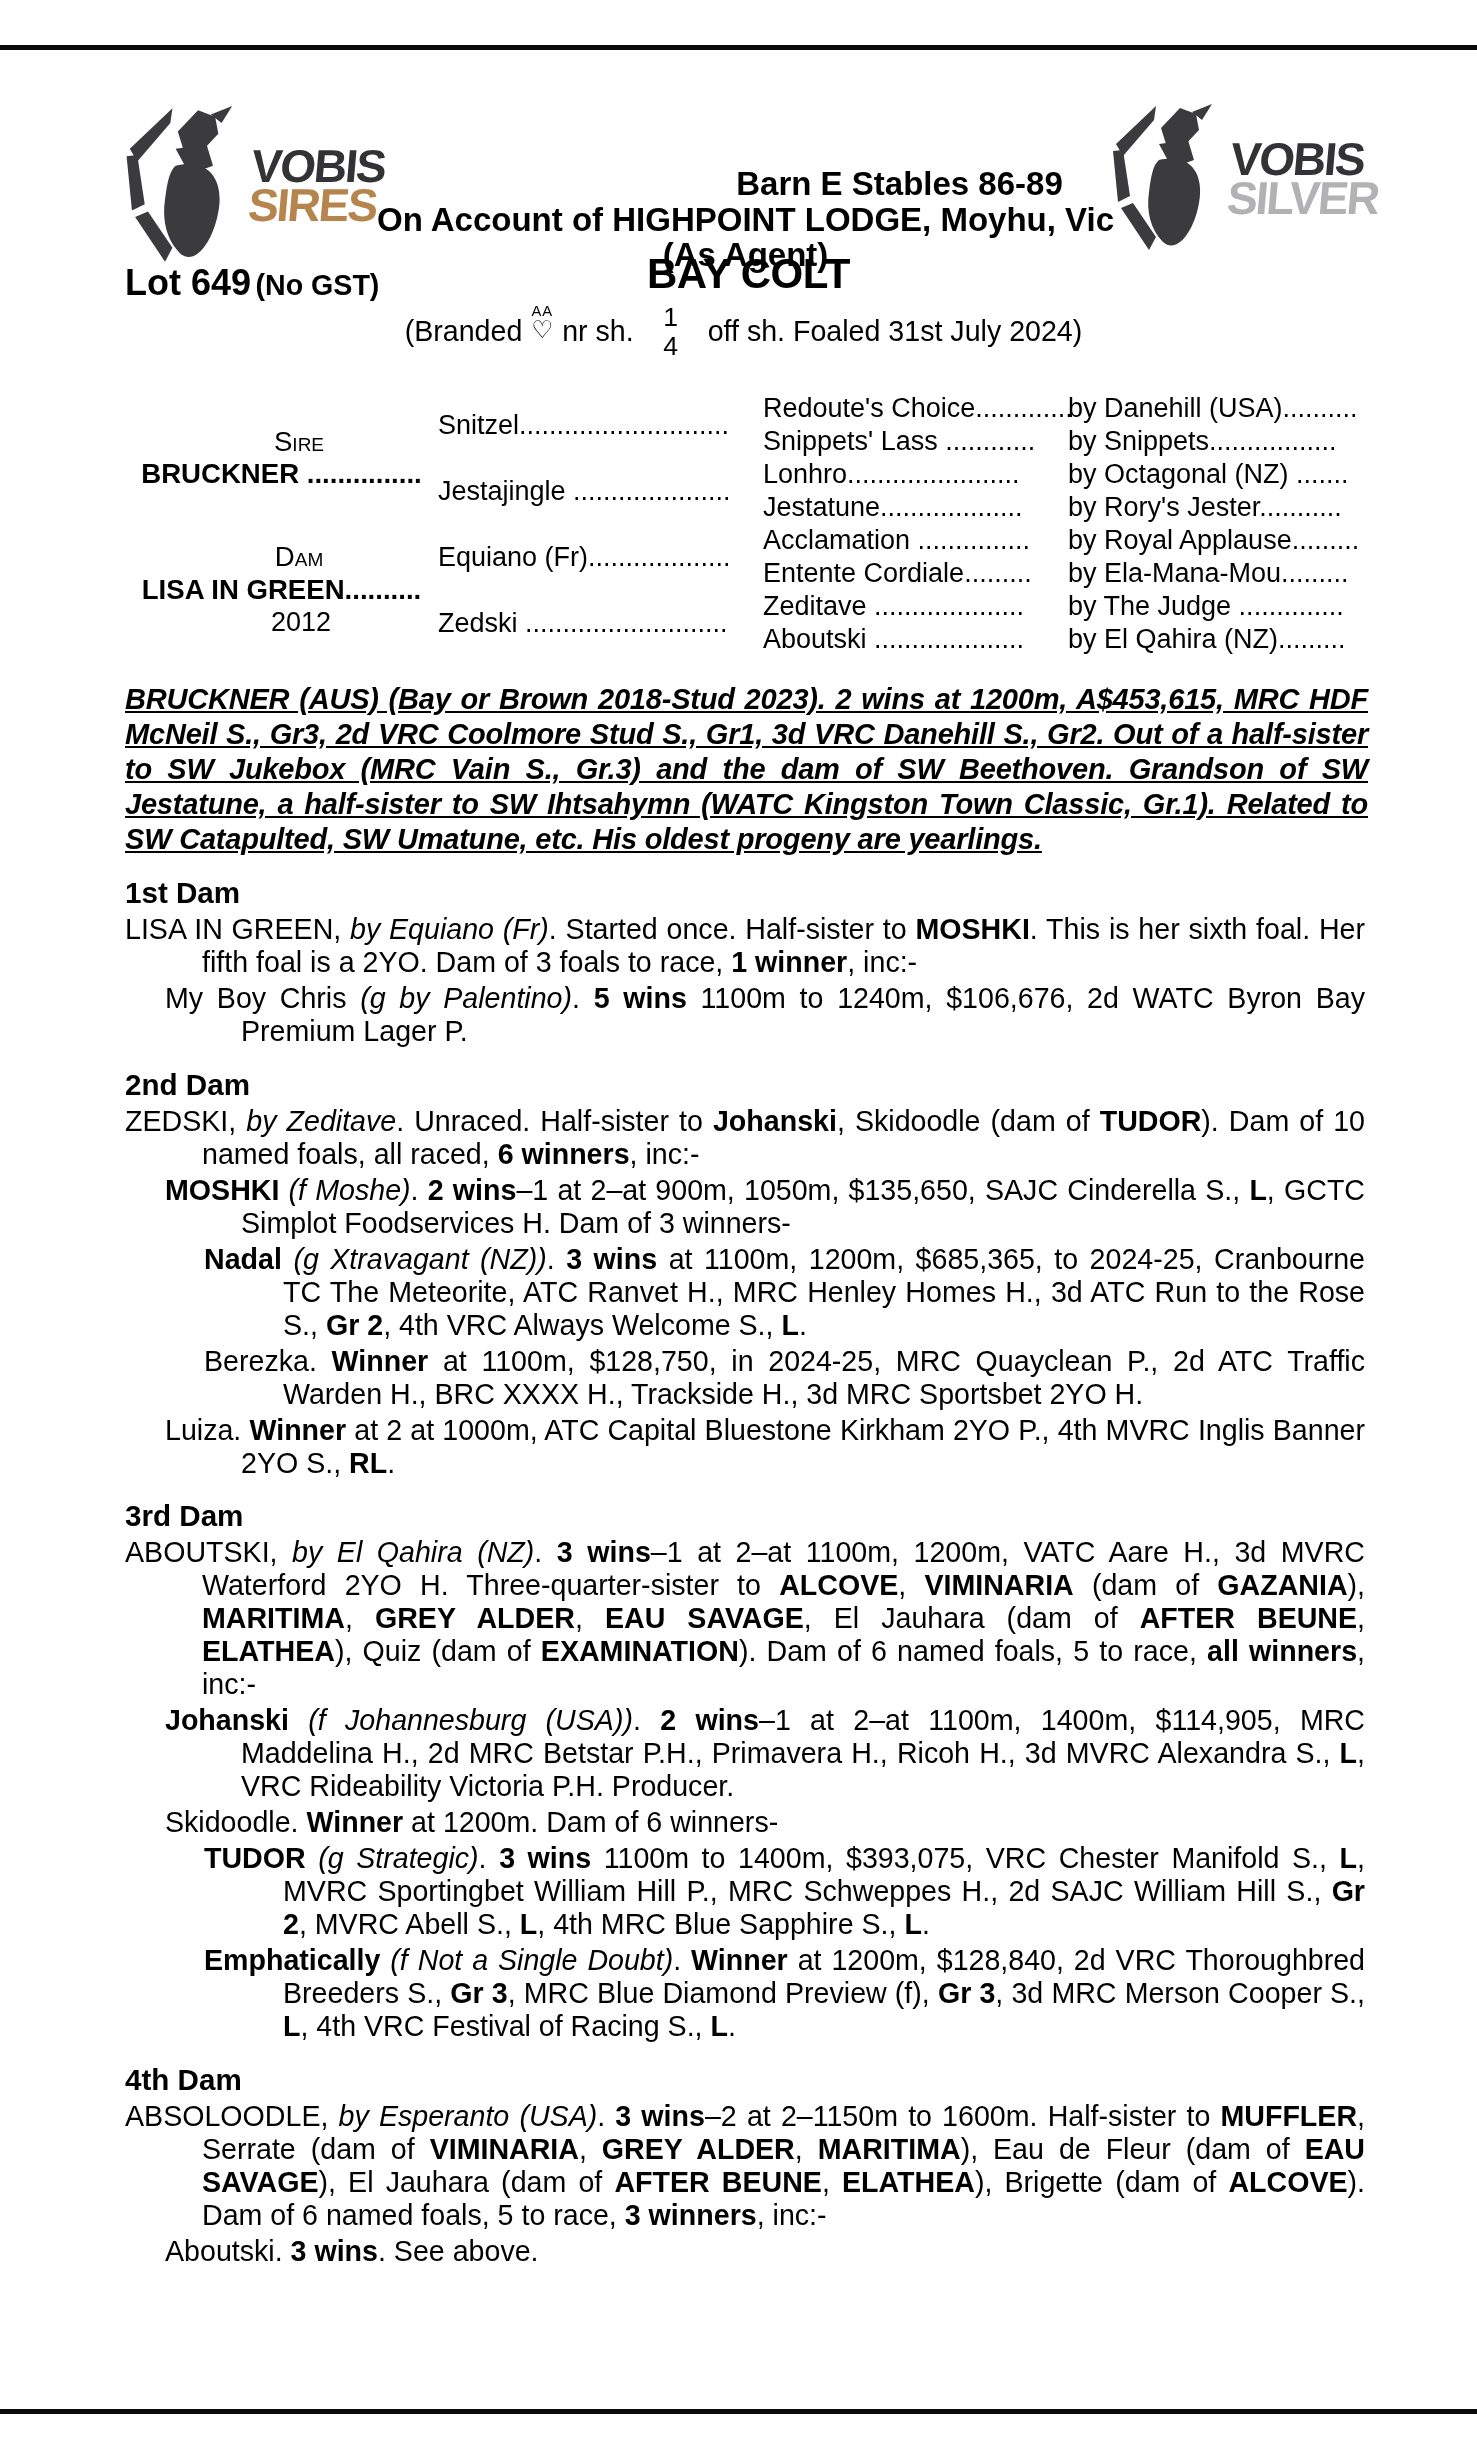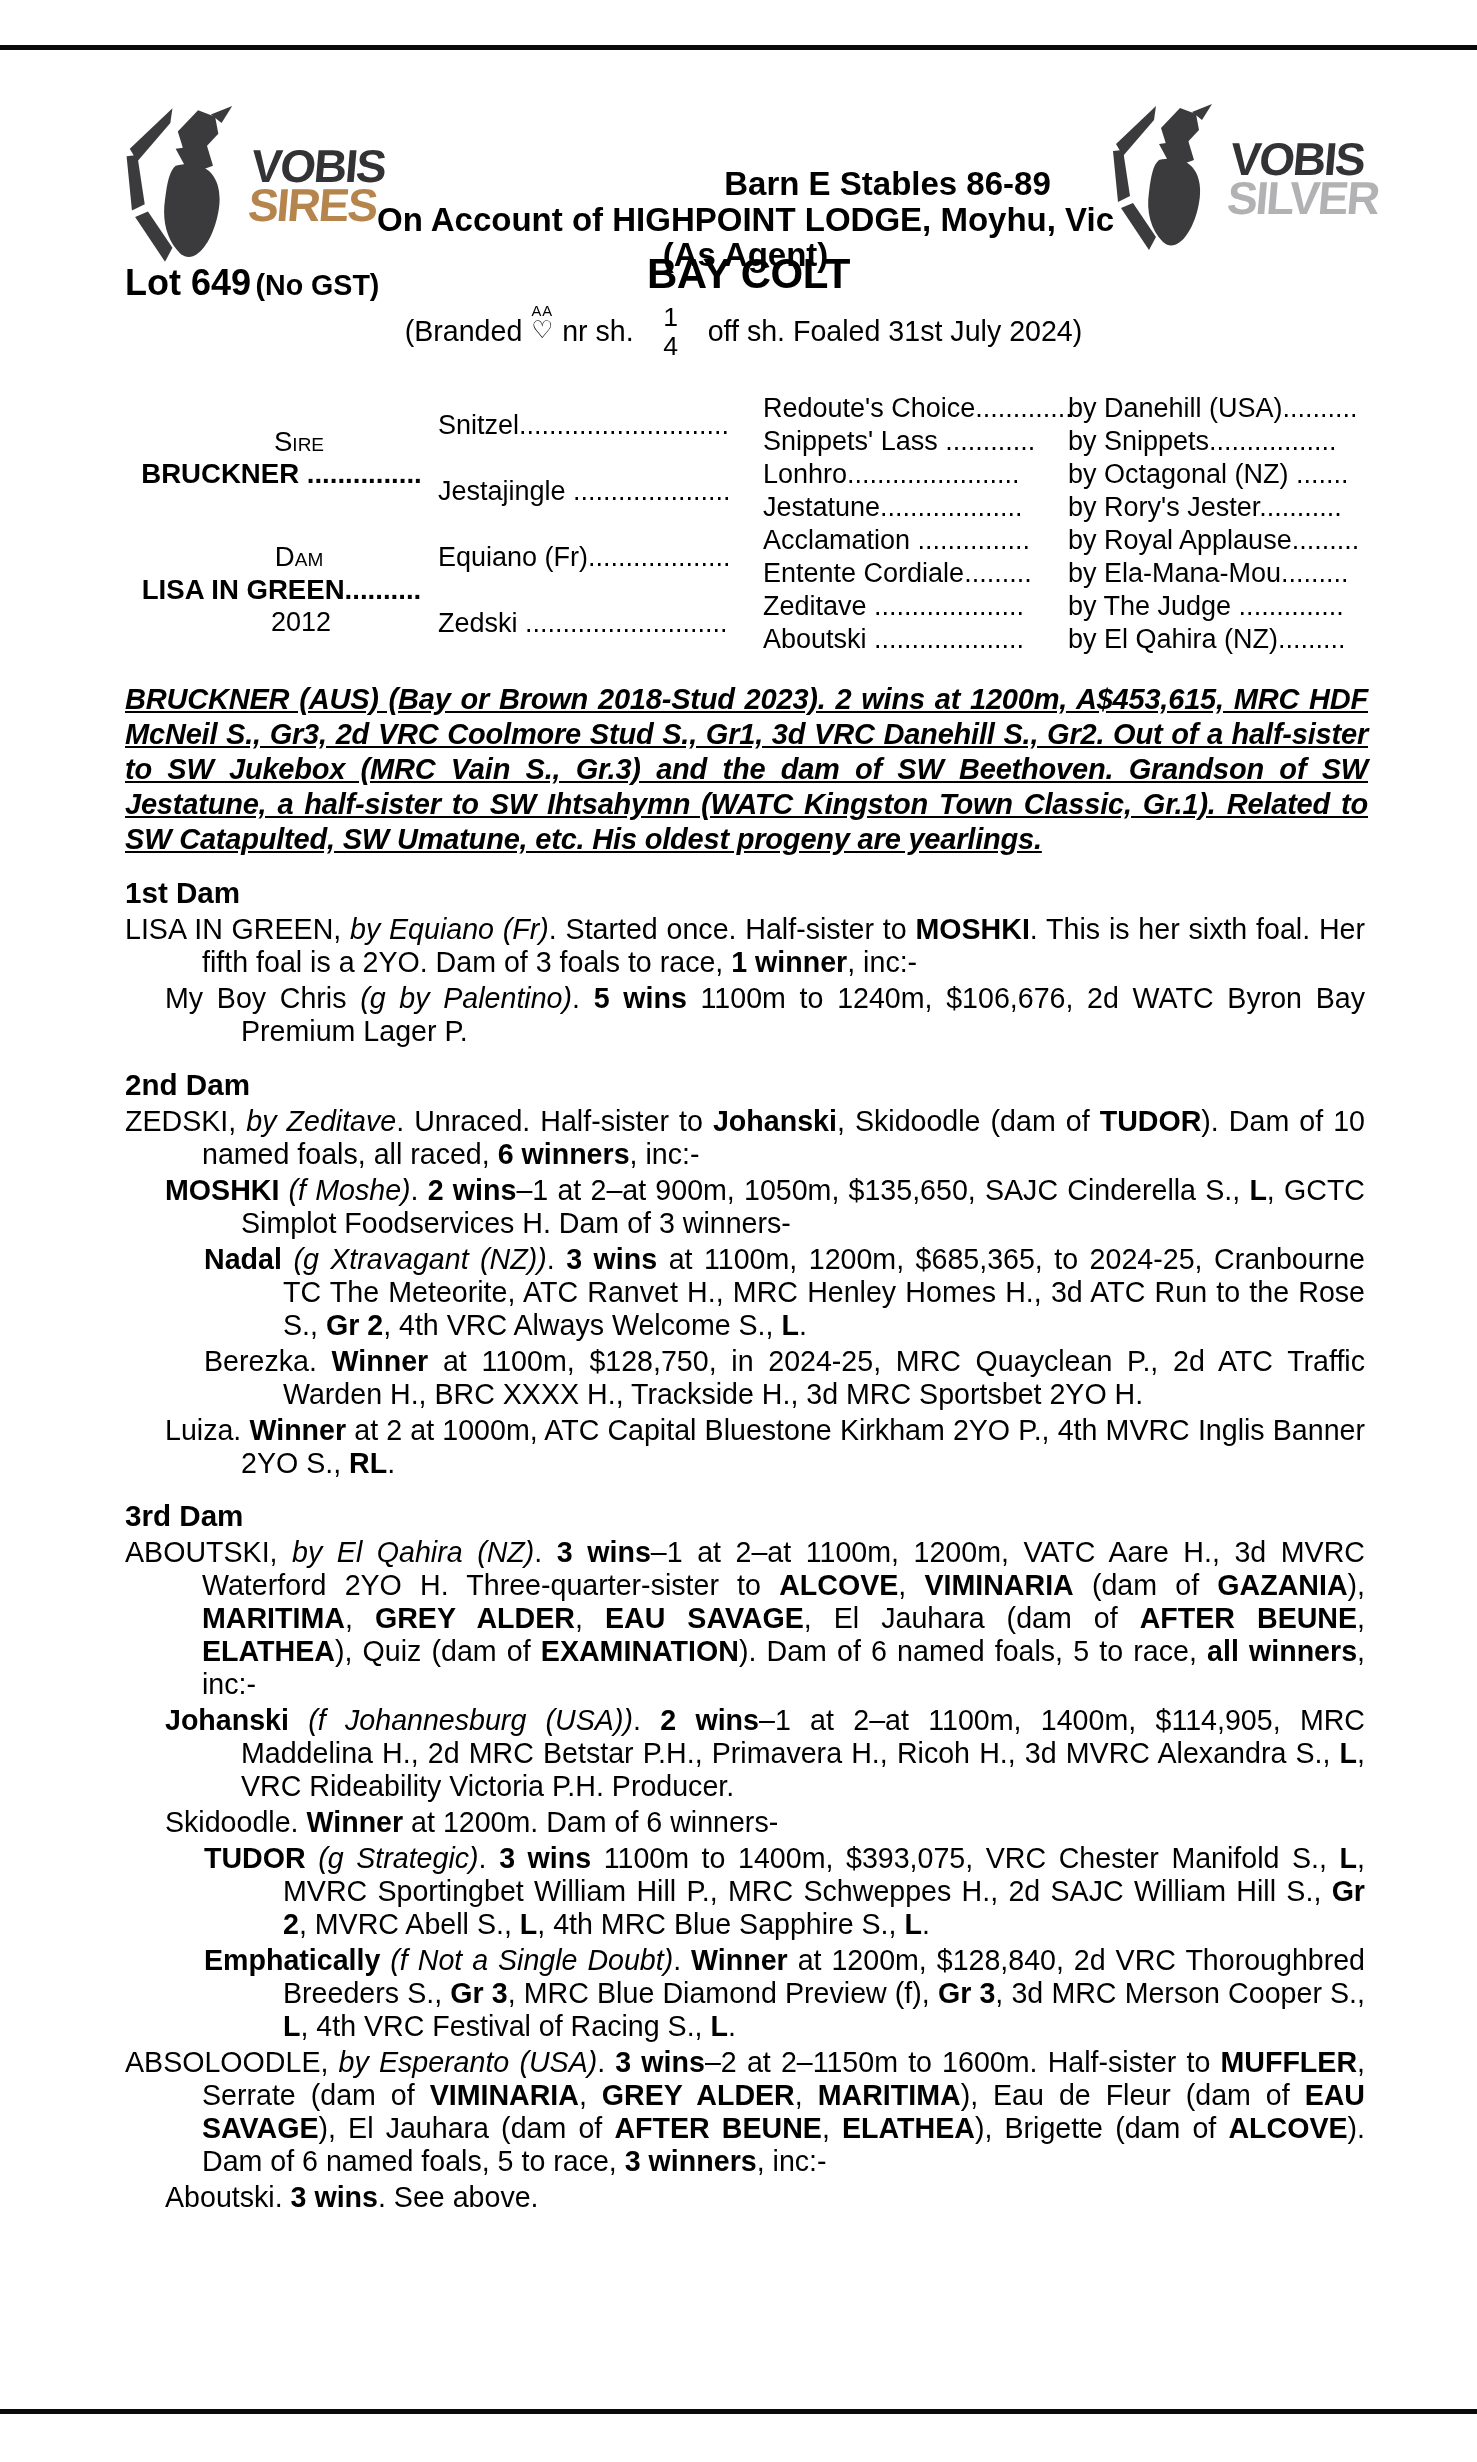--- a/index.html
+++ b/index.html
@@ -14,21 +14,21 @@
 
   
   .logo { position:absolute; display:flex; align-items:center; gap:3.9px; }
   .logo-left  { left:116px; top:106px; }
   .logo-right { left:1103px; top:104px; }
   .logo-words { display:flex; flex-direction:column; transform:skewX(-5deg); }
   .logo-w { font-weight:bold; font-size:46px; line-height:0.84; letter-spacing:-2px; }
 
   
   .hline { position:absolute; text-align:center; font-weight:bold; font-size:33px; white-space:nowrap; }
-  .barn    { top:165px; left:316px; width:1143px; }
+  .barn    { top:165px; left:328px; width:1143px; }
   .account { top:201px; left:0;     width:1491px; }
   .agent   { top:236px; left:0;     width:1491px; }
 
   .lot { position:absolute; left:125px; top:262px; white-space:nowrap; }
   .lot-main { font-weight:bold; font-size:36px; }
   .lot-gst  { font-weight:bold; font-size:28.6px; }
   .title { position:absolute; left:0; top:250px; width:1497px; text-align:center;
            font-weight:bold; font-size:42px; letter-spacing:-0.5px; }
 
   .branded { position:absolute; top:296px; left:0; width:1487px; height:71px;
@@ -185,19 +185,20 @@
         <p class="para indent-1"><span class="b">MOSHKI</span><span> </span><span class="i">(f Moshe)</span><span>. </span><span class="b">2 wins</span><span>–1 at 2–at 900m, 1050m, $135,650, SAJC Cinderella S., </span><span class="b">L</span><span>, GCTC Simplot Foodservices H. Dam of 3 winners-</span></p>
         <p class="para indent-2"><span class="b">Nadal</span><span> </span><span class="i">(g Xtravagant (NZ))</span><span>. </span><span class="b">3 wins</span><span> at 1100m, 1200m, $685,365, to 2024-25, Cranbourne TC The Meteorite, ATC Ranvet H., MRC Henley Homes H., 3d ATC Run to the Rose S., </span><span class="b">Gr 2</span><span>, 4th VRC Always Welcome S., </span><span class="b">L</span><span>.</span></p>
         <p class="para indent-2"><span>Berezka. </span><span class="b">Winner</span><span> at 1100m, $128,750, in 2024-25, MRC Quayclean P., 2d ATC Traffic Warden H., BRC XXXX H., Trackside H., 3d MRC Sportsbet 2YO H.</span></p>
         <p class="para indent-1"><span>Luiza. </span><span class="b">Winner</span><span> at 2 at 1000m, ATC Capital Bluestone Kirkham 2YO P., 4th MVRC Inglis Banner 2YO S., </span><span class="b">RL</span><span>.</span></p>
         <div class="section-heading">3rd Dam</div>
         <p class="para indent-0"><span>ABOUTSKI, </span><span class="i">by El Qahira (NZ)</span><span>. </span><span class="b">3 wins</span><span>–1 at 2–at 1100m, 1200m, VATC Aare H., 3d MVRC Waterford 2YO H. Three-quarter-sister to </span><span class="b">ALCOVE</span><span>, </span><span class="b">VIMINARIA</span><span> (dam of </span><span class="b">GAZANIA</span><span>), </span><span class="b">MARITIMA</span><span>, </span><span class="b">GREY ALDER</span><span>, </span><span class="b">EAU SAVAGE</span><span>, El Jauhara (dam of </span><span class="b">AFTER BEUNE</span><span>, </span><span class="b">ELATHEA</span><span>), Quiz (dam of </span><span class="b">EXAMINATION</span><span>). Dam of 6 named foals, 5 to race, </span><span class="b">all winners</span><span>, inc:-</span></p>
         <p class="para indent-1"><span class="b">Johanski</span><span> </span><span class="i">(f Johannesburg (USA))</span><span>. </span><span class="b">2 wins</span><span>–1 at 2–at 1100m, 1400m, $114,905, MRC Maddelina H., 2d MRC Betstar P.H., Primavera H., Ricoh H., 3d MVRC Alexandra S., </span><span class="b">L</span><span>, VRC Rideability Victoria P.H. Producer.</span></p>
         <p class="para indent-1"><span>Skidoodle. </span><span class="b">Winner</span><span> at 1200m. Dam of 6 winners-</span></p>
         <p class="para indent-2"><span class="b">TUDOR</span><span> </span><span class="i">(g Strategic)</span><span>. </span><span class="b">3 wins</span><span> 1100m to 1400m, $393,075, VRC Chester Manifold S., </span><span class="b">L</span><span>, MVRC Sportingbet William Hill P., MRC Schweppes H., 2d SAJC William Hill S., </span><span class="b">Gr 2</span><span>, MVRC Abell S., </span><span class="b">L</span><span>, 4th MRC Blue Sapphire S., </span><span class="b">L</span><span>.</span></p>
         <p class="para indent-2"><span class="b">Emphatically</span><span> </span><span class="i">(f Not a Single Doubt)</span><span>. </span><span class="b">Winner</span><span> at 1200m, $128,840, 2d VRC Thoroughbred Breeders S., </span><span class="b">Gr 3</span><span>, MRC Blue Diamond Preview (f), </span><span class="b">Gr 3</span><span>, 3d MRC Merson Cooper S., </span><span class="b">L</span><span>, 4th VRC Festival of Racing S., </span><span class="b">L</span><span>.</span></p>
+        <div class="section-heading">4th Dam</div>
         <p class="para indent-0"><span>ABSOLOODLE, </span><span class="i">by Esperanto (USA)</span><span>. </span><span class="b">3 wins</span><span>–2 at 2–1150m to 1600m. Half-sister to </span><span class="b">MUFFLER</span><span>, Serrate (dam of </span><span class="b">VIMINARIA</span><span>, </span><span class="b">GREY ALDER</span><span>, </span><span class="b">MARITIMA</span><span>), Eau de Fleur (dam of </span><span class="b">EAU SAVAGE</span><span>), El Jauhara (dam of </span><span class="b">AFTER BEUNE</span><span>, </span><span class="b">ELATHEA</span><span>), Brigette (dam of </span><span class="b">ALCOVE</span><span>). Dam of 6 named foals, 5 to race, </span><span class="b">3 winners</span><span>, inc:-</span></p>
         <p class="para indent-1"><span>Aboutski. </span><span class="b">3 wins</span><span>. See above.</span></p>
       </div>
 
   </div>
 </div>
 
 
 </body></html>

